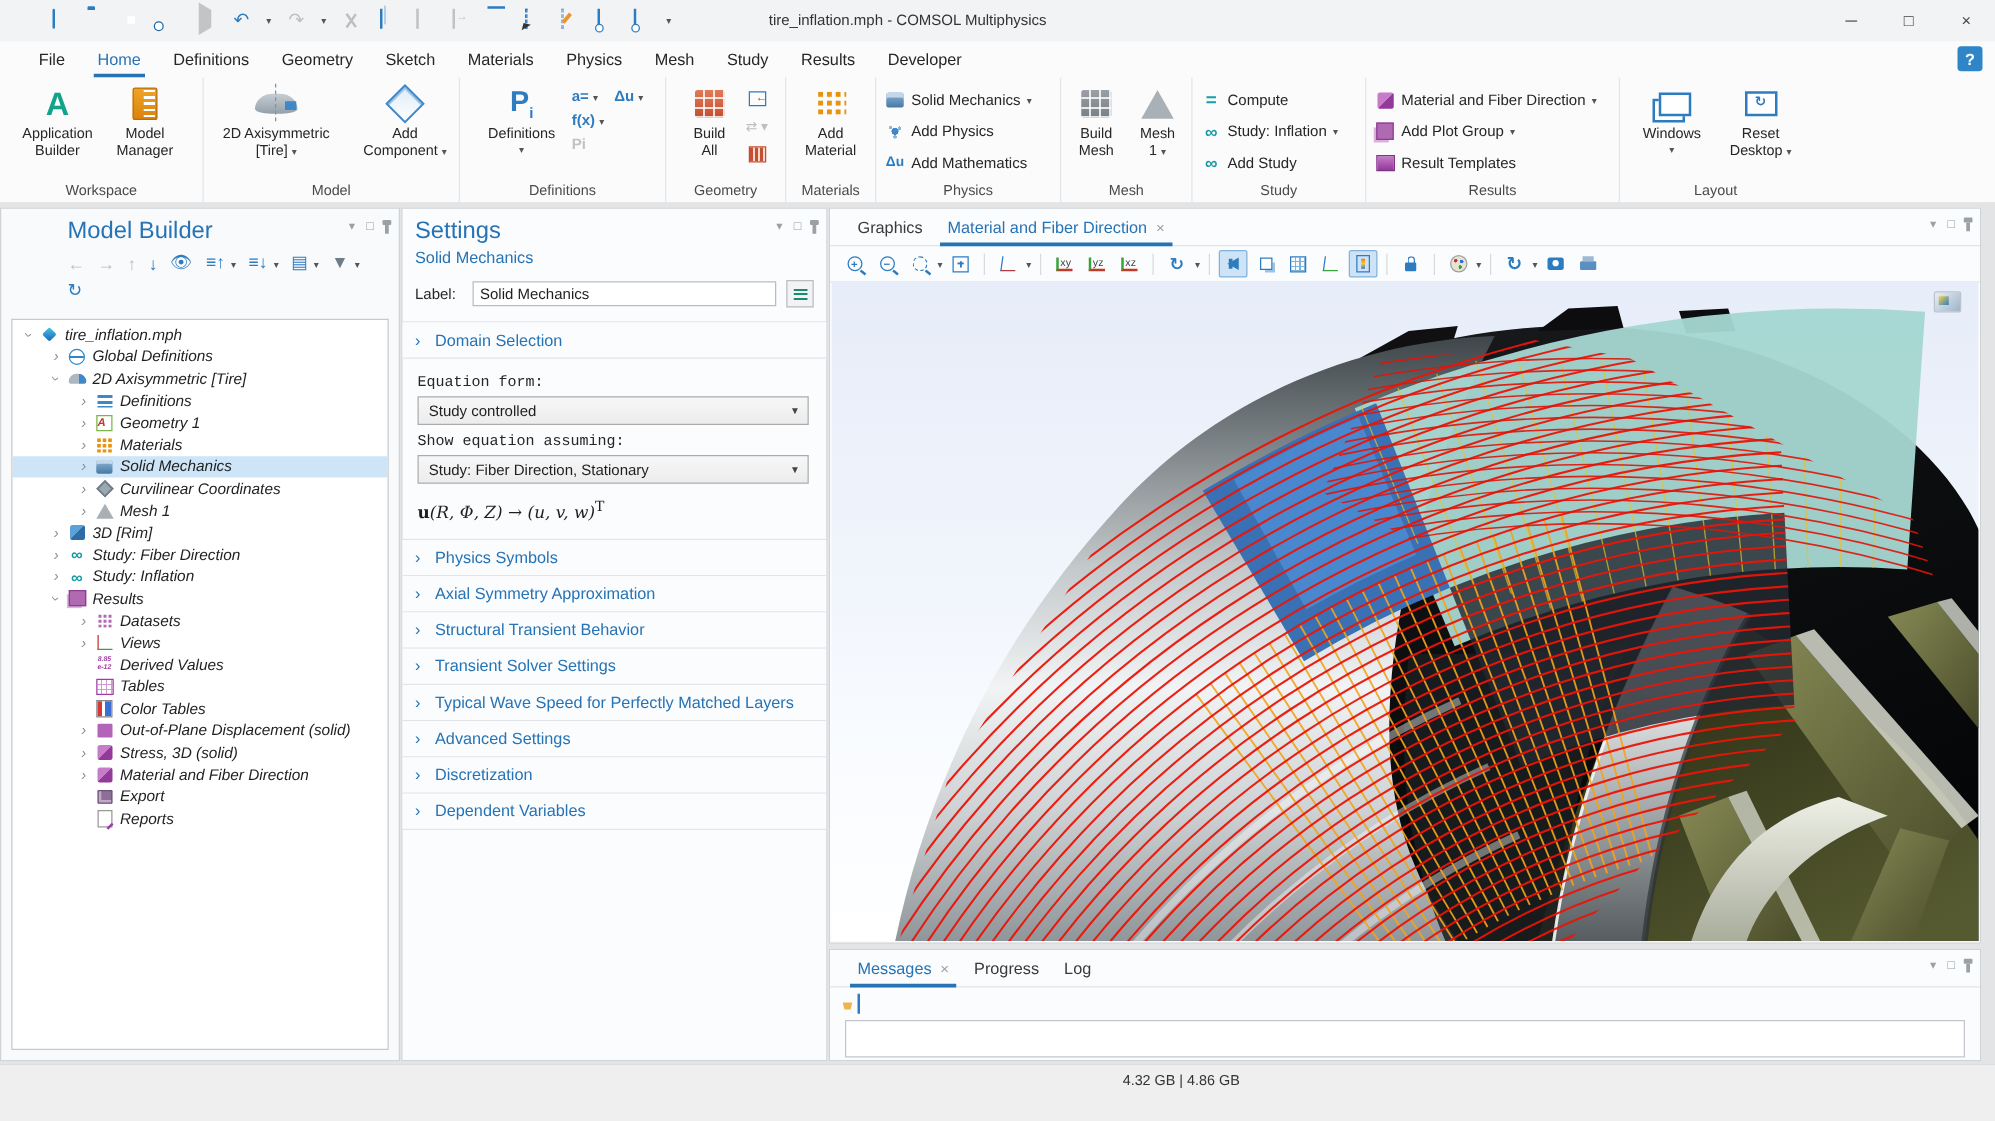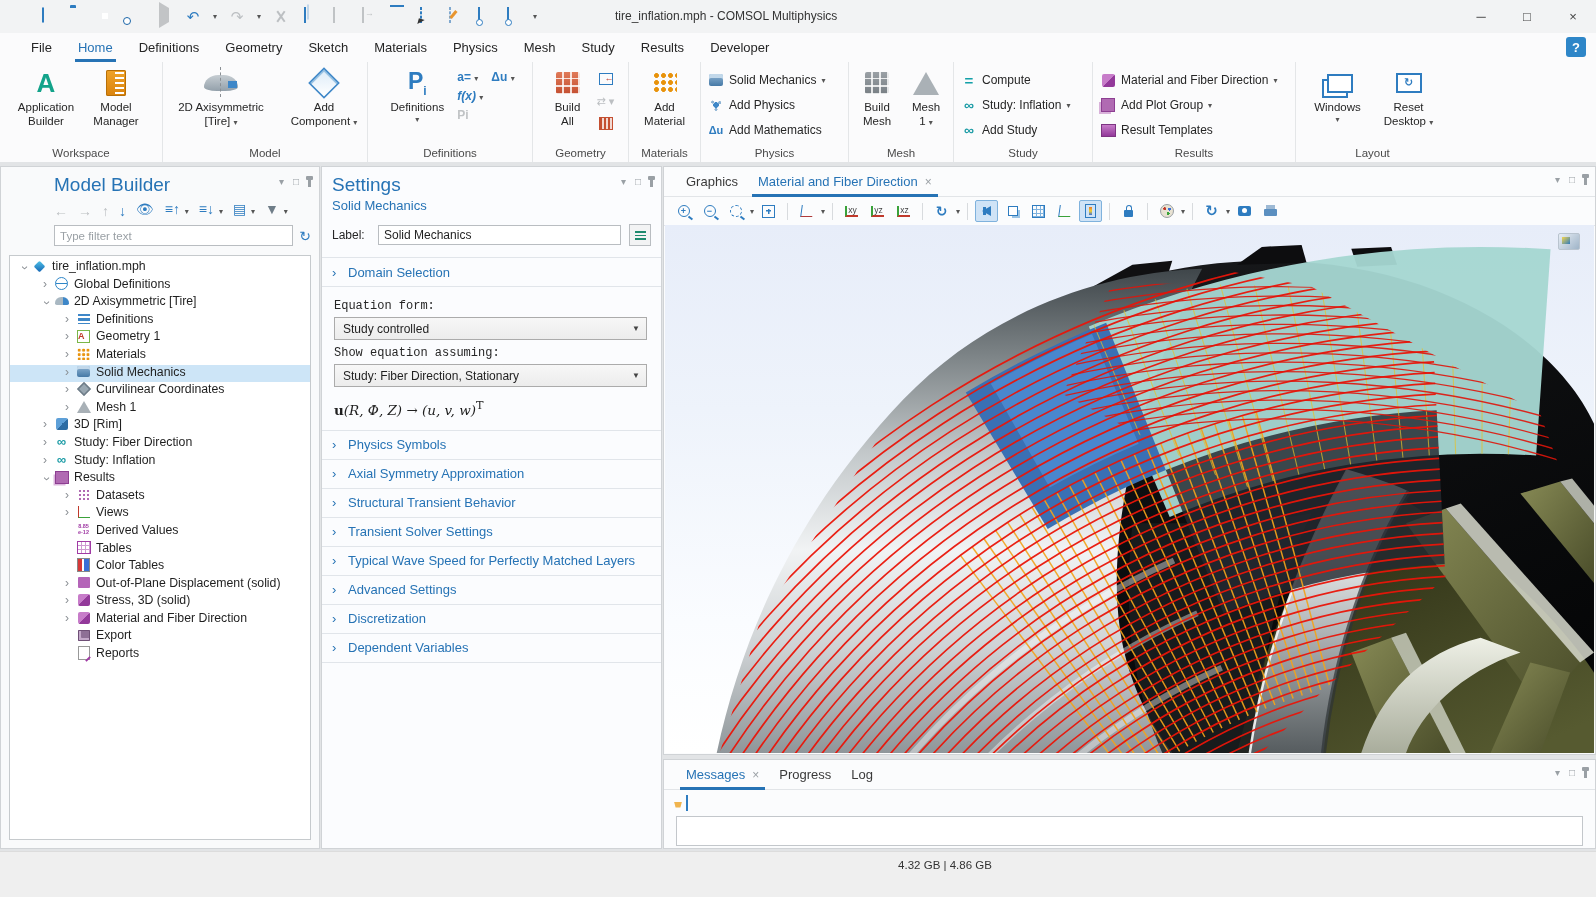--- a/index.html
+++ b/index.html
@@ -84,36 +84,36 @@
   .mi-import::after{content:'←';position:absolute;color:#c0392b;font-size:9px;right:-2px;top:-1px;}
   .mi-ll{color:#bcbfc2;font-size:11px;}
   .mi-virt{width:12px;height:11px;background:repeating-linear-gradient(90deg,#c44f31 0 2px,#f2d9d2 2px 4px);border:1px solid #c44f31;}
   .txticon{color:#2e7cc0;font-weight:bold;font-size:12px;}
   .txticon.dis{color:#c0c3c5;}
   
   .main{position:absolute;left:0;top:162px;width:100%;height:690px;background:#e2e4e6;}
   .panel{position:absolute;top:4px;bottom:3px;background:#f9fafb;border:1px solid #d0d3d6;box-sizing:border-box;}
   .p-mb{left:0;width:320px;padding-left:43px;}
   .p-set{left:321px;width:341px;background:#fbfcfe;}
-  .p-right{left:663px;right:0;border:none;background:transparent;}
+  .p-right{left:663px;right:11px;border:none;background:transparent;}
   .phead{display:flex;align-items:baseline;padding:7px 8px 0 10px;position:relative;}
   .ptitle{font-size:19px;color:#2673b5;}
   .pctls{position:absolute;right:8px;top:10px;display:flex;gap:9px;align-items:center;}
   .pc{color:#9aa0a5;font-size:10px;line-height:10px;}
   .pin{width:3px;height:7px;background:#9aa0a5;position:relative;margin-top:2px;}
   .pin::before{content:'';position:absolute;top:-4px;left:-2px;width:7px;height:4px;background:#9aa0a5;border-radius:1px;}
   
   .mb-tools{display:flex;align-items:center;gap:10px;padding:6px 10px 4px;}
   .mt{font-size:14px;line-height:14px;}
   .mt .cv{margin-left:1px;}
   .mb-filter{display:flex;align-items:center;gap:6px;padding:2px 8px 6px 10px;}
   .mb-filter input{flex:1;height:19px;border:1px solid #b9bdc1;font-size:11.5px;color:#262626;padding:0 5px;font-family:inherit;background:#fff;}
   .mb-filter input::placeholder{color:#9aa0a5;}
   .tree{position:absolute;left:8px;right:8px;top:88px;bottom:8px;background:#fff;border:1px solid #c6cacd;overflow:hidden;padding-top:3px;}
-  .trow{display:flex;height:17.6px;font-size:12.3px;color:#1f1f1f;white-space:nowrap;}
+  .trow{display:flex;align-items:center;height:17.6px;font-size:12.3px;color:#1f1f1f;white-space:nowrap;font-style:italic;}
   .trow.sel{background:#cde5f7;}
   .exp{width:14px;text-align:center;color:#8a8f94;font-size:12px;flex:none;}
   .exp.open{transform:rotate(90deg);}
   .exp.none{visibility:hidden;}
   .ti{width:15px;height:14px;margin:0 5px 0 2px;flex:none;position:relative;display:flex;align-items:center;justify-content:center;font-size:10px;}
   .ti-mph{background:linear-gradient(135deg,#4fc3e8,#1565b4);transform:rotate(45deg) scale(.75);border-radius:2px;}
   .ti-globe{border:1.6px solid #2e86c8;border-radius:50%;width:11px;height:11px;background:linear-gradient(transparent 42%,#2e86c8 42% 58%,transparent 58%);}
   .ti-axi{width:14px;height:8px;background:linear-gradient(90deg,#a9b8c2 60%,#3e87c8 60%);border-radius:7px 7px 2px 2px;}
   .ti-bars{width:12px;height:10px;background:repeating-linear-gradient(#3e87c8 0 2.4px,transparent 2.4px 4.4px);}
   .ti-geom{width:11px;height:11px;border:1.4px solid #7ab648;color:#c0392b;font-weight:bold;font-size:9px;background:#fff;}
@@ -295,21 +295,21 @@
       <div class="rgrp-items" style="gap:8px">
         <div class="bigbtn" style="width:64px">
           <span class="bigicon">
               <span class="ri-Pi">P<sub>i</sub></span>
             </span>
           <span>Definitions</span>
           <span class="cv">▾</span>
         </div>
         <div style="display:flex;flex-direction:column;gap:5px;padding-top:2px">
           <span><span class="txticon">a=</span> <span class="cv">▾</span></span>
-          <span><span class="txticon" style="font-style:italic">f(x)</span> <span class="cv">▾</span></span>
+          <span><span class="txticon" style="">f(x)</span> <span class="cv">▾</span></span>
           <span><span class="txticon dis">Pi</span></span>
         </div>
         <div style="padding-top:2px">
           <span><span class="txticon">Δu</span> <span class="cv">▾</span></span>
         </div>
       </div>
       <div class="rgrp-label">Definitions</div>
     </div>
 
     <div class="rgrp" style="width:96px">
@@ -474,21 +474,20 @@
         <span class="mt gray">→</span>
         <span class="mt gray">↑</span>
         <span class="mt blue">↓</span>
         <span class="mt blue">👁<span class="cv"></span></span>
         <span class="mt blue">≡↑ <span class="cv">▾</span></span>
         <span class="mt blue">≡↓ <span class="cv">▾</span></span>
         <span class="mt blue">▤ <span class="cv">▾</span></span>
         <span class="mt" style="color:#6f7d88">▼ <span class="cv">▾</span></span>
       </div>
       <div class="mb-filter">
-        <input placeholder="Type filter text" style="">
         <span class="mt blue">↻</span>
       </div>
       <div class="tree">
         <div class="trow" style="padding-left:6px">
             <span class="exp open">›</span>
             <span class="ti">
               <span class="ti-mph" style="width:11px;height:11px"></span>
             </span>
             <span>tire_inflation.mph</span>
           </div>

